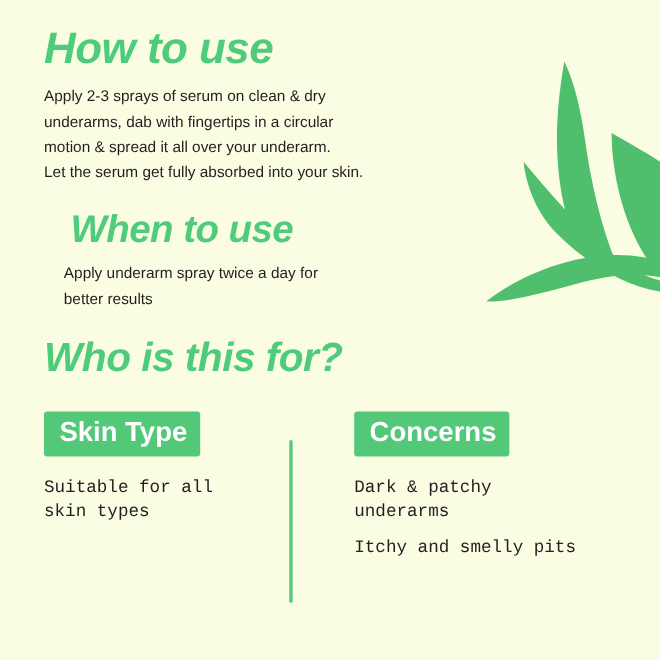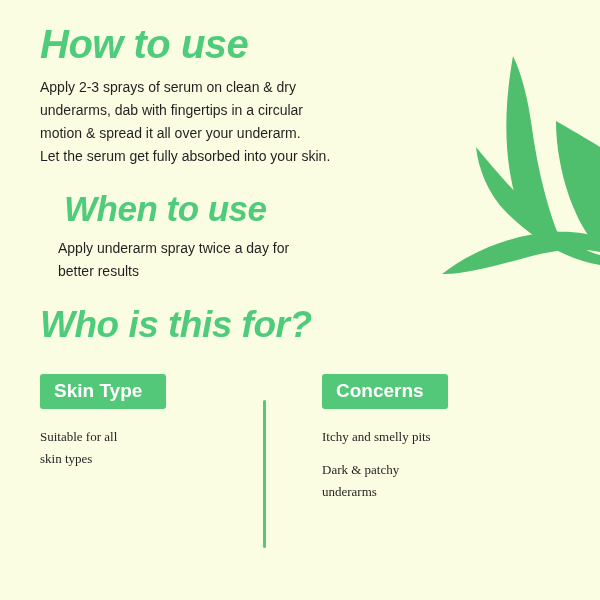--- a/index.html
+++ b/index.html
@@ -92,36 +92,36 @@
     position: absolute;
   }
   #col-skin { left: 40px; top: 374px; width: 200px; }
   #col-concerns { left: 322px; top: 374px; width: 220px; }
 
   .badge {
     display: inline-block;
     background: #52c878;
     color: #ffffff;
     font-family: "Liberation Sans", sans-serif;
-    font-size: 19px;
+    font-size: 25px;
     font-weight: bold;
     line-height: 1;
-    padding: 7px 24px 9px 14px;
+    padding: 7px 12px 9px 14px;
     border-radius: 3px;
     white-space: nowrap;
   }
 
   .col-list {
     list-style: none;
     margin: 0;
     padding: 0;
   }
   .col-list li {
-    font-family: Liberation Serif, serif;
-    font-size: 13px;
+    font-family: Liberation Mono, monospace;
+    font-size: 16px;
     line-height: 22px;
     color: #231f20;
     white-space: pre-line;
   }
   #col-skin .col-list { margin-top: 17px; margin-left: 0px; }
   #col-concerns .col-list { margin-top: 17px; margin-left: 0px; }
   #col-concerns .col-list li { margin-bottom: 11px; }
   #col-concerns .col-list li:last-child { margin-bottom: 0; }
 
   
@@ -171,19 +171,19 @@
       <li>Suitable for all
 skin types</li>
     </ul>
   </div>
 
   <div id="divider"></div>
 
   <div class="column" id="col-concerns">
     <span class="badge">Concerns</span>
     <ul class="col-list">
-      <li>Itchy and smelly pits</li>
       <li>Dark &amp; patchy
 underarms</li>
+      <li>Itchy and smelly pits</li>
     </ul>
   </div>
 
 </div>
 
 </body></html>

